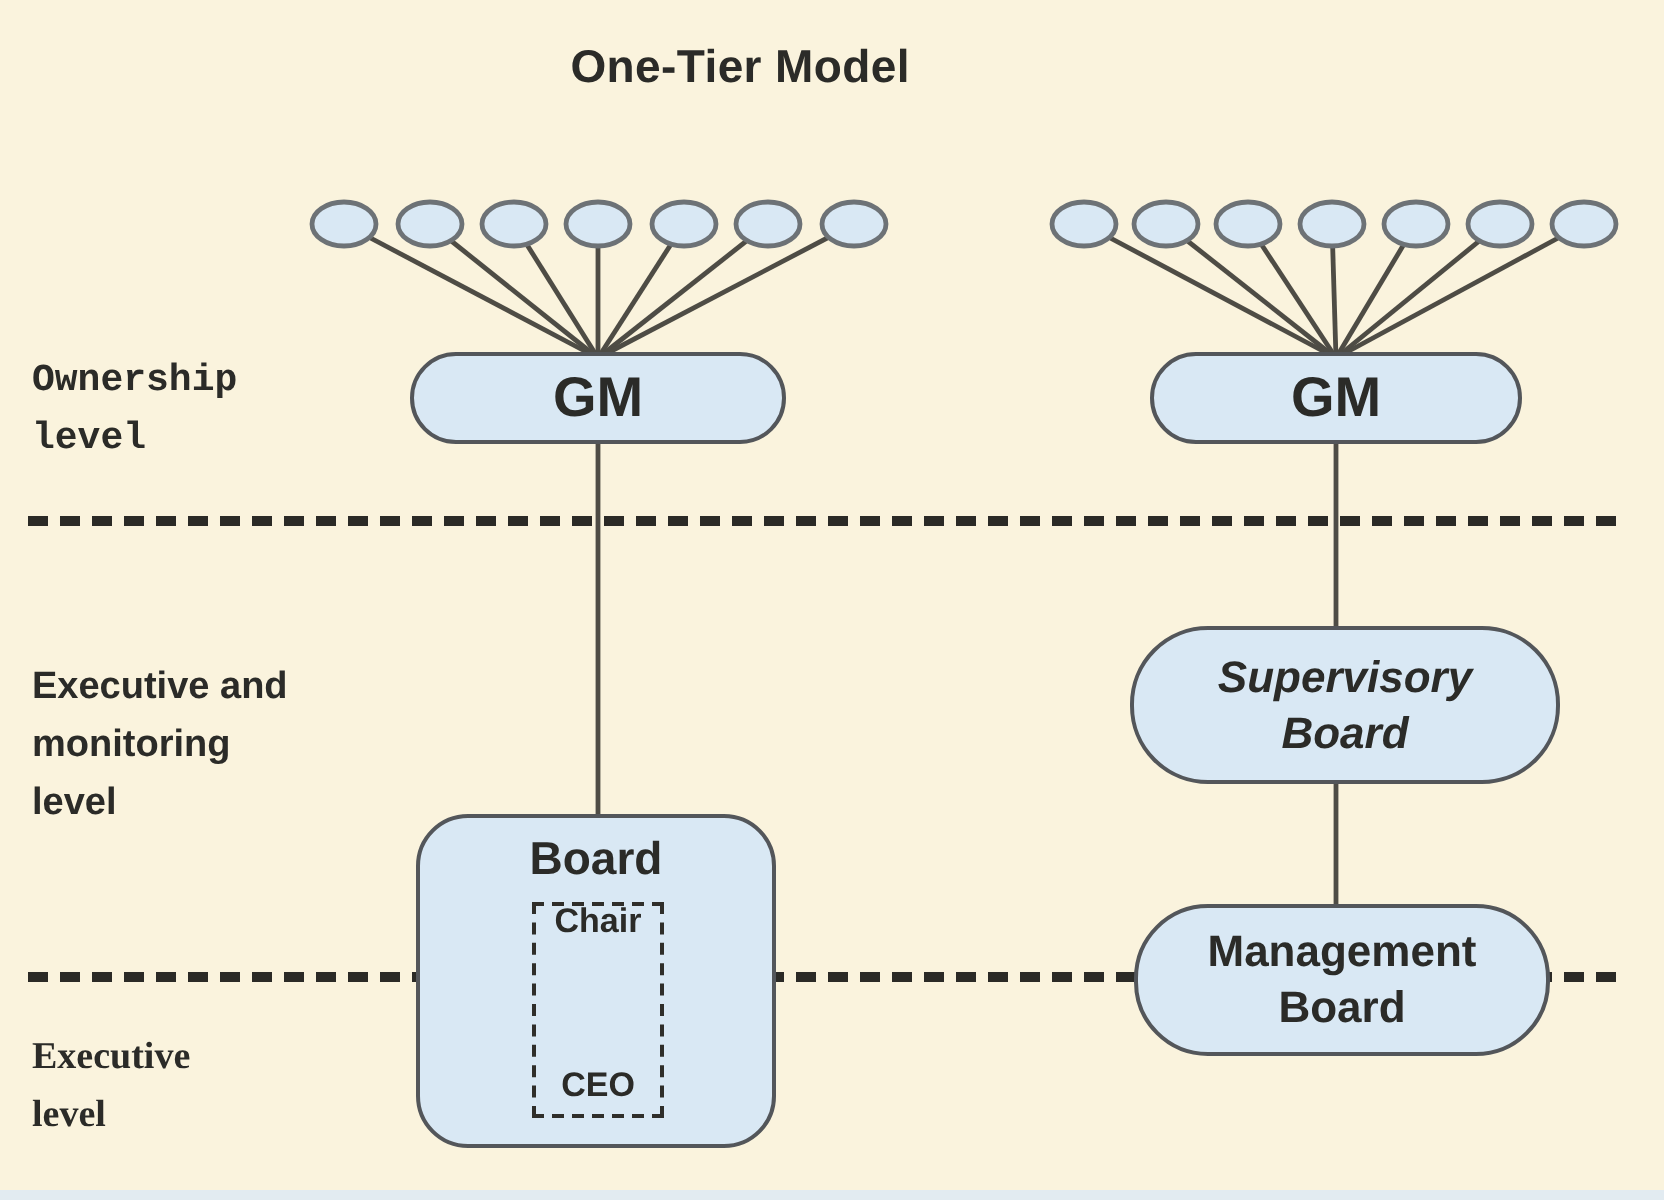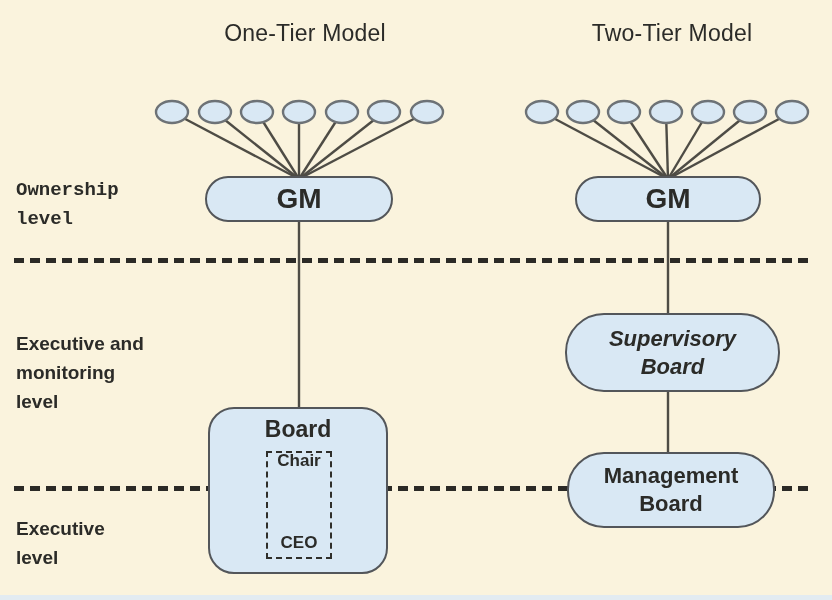--- a/index.html
+++ b/index.html
@@ -9,40 +9,40 @@
     position: relative;
     width: 832px; height: 600px;
     background: #faf3dd;
     overflow: hidden;
     font-family: "Liberation Sans", sans-serif;
     color: #2b2b28;
   }
   .col-title {
     position: absolute;
     width: 300px;
-    text-align: center;
+    text-align: right;
     font-size: 23px;
-    font-weight: 400;
+    font-weight: 700;
     letter-spacing: 0.2px;
     z-index: 3;
   }
   .title-one { left: 155px; top: 20px; }
   .title-two { left: 522px; top: 20px; }
   .level-label {
     position: absolute;
     left: 16px;
     font-size: 19px;
     font-weight: 700;
     line-height: 29px;
     white-space: pre-line;
     z-index: 3;
   }
   .lvl-ownership { top: 176px; font-family: Liberation Mono, monospace; }
   .lvl-steering  { top: 329px; }
-  .lvl-executive { top: 514px; }
+  .lvl-executive { top: 514px; font-family: Liberation Serif, serif; }
   .divider {
     position: absolute;
     left: 14px;
     width: 800px;
     height: 5px;
     background: repeating-linear-gradient(90deg,
       #2b2a26 0, #2b2a26 10px, transparent 10px, transparent 16px);
     z-index: 1;
   }
   .divider-1 { top: 258px; }
@@ -128,21 +128,20 @@
   }
 </style>
 </head>
 <body>
 
 <div class="canvas">
 
   <div class="bottom-strip"></div>
 
   <div class="col-title title-one">One-Tier Model</div>
-  <div class="col-title title-two">Two-Tier Model</div>
 
   <div class="level-label lvl-ownership">Ownership
 level</div>
   <div class="level-label lvl-steering">Executive and
 monitoring
 level</div>
   <div class="level-label lvl-executive">Executive
 level</div>
 
   <div class="divider divider-1"></div>

